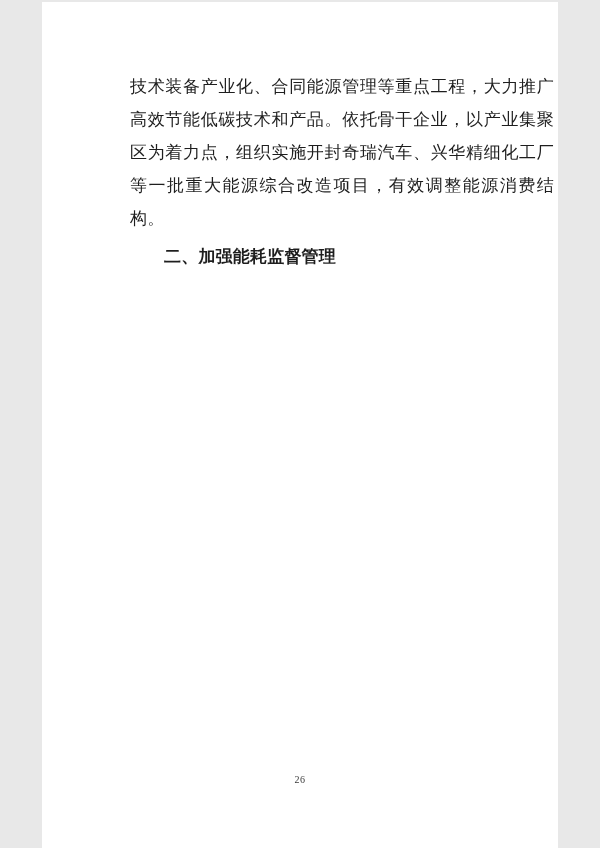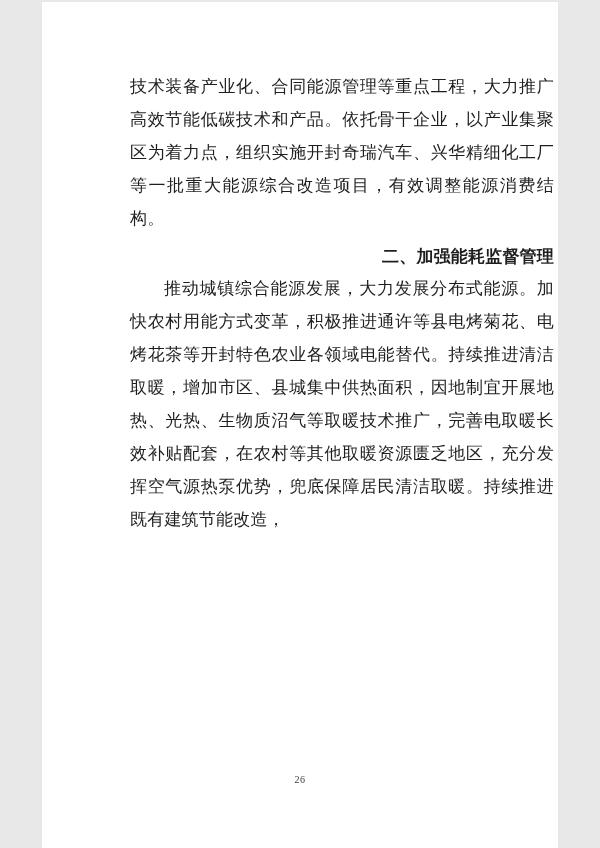--- a/index.html
+++ b/index.html
@@ -33,21 +33,21 @@
     text-indent: 2em;
   }
   .para.no-indent {
     text-indent: 0;
   }
   .heading {
     margin: 5px 0 0 0;
     font-size: 17px;
     font-weight: bold;
     text-indent: 2em;
-    text-align: right;
+    text-align: left;
     line-height: 32.9px;
   }
   .page-number {
     position: absolute;
     left: 0;
     right: 0;
     top: 771px;
     text-align: center;
     font-size: 10px;
     line-height: 14px;
@@ -55,16 +55,15 @@
     letter-spacing: 0.5px;
   }
 </style>
 </head>
 <body>
 
 <div class="page">
   <div class="content">
     <p class="para no-indent">技术装备产业化、合同能源管理等重点工程，大力推广高效节能低碳技术和产品。依托骨干企业，以产业集聚区为着力点，组织实施开封奇瑞汽车、兴华精细化工厂等一批重大能源综合改造项目，有效调整能源消费结构。</p>
     <h2 class="heading">二、加强能耗监督管理</h2>
-    <p class="para">推动城镇综合能源发展，大力发展分布式能源。加快农村用能方式变革，积极推进通许等县电烤菊花、电烤花茶等开封特色农业各领域电能替代。持续推进清洁取暖，增加市区、县城集中供热面积，因地制宜开展地热、光热、生物质沼气等取暖技术推广，完善电取暖长效补贴配套，在农村等其他取暖资源匮乏地区，充分发挥空气源热泵优势，兜底保障居民清洁取暖。持续推进既有建筑节能改造，</p>
   </div>
   <div class="page-number">26</div>
 </div>
 
 </body></html>

